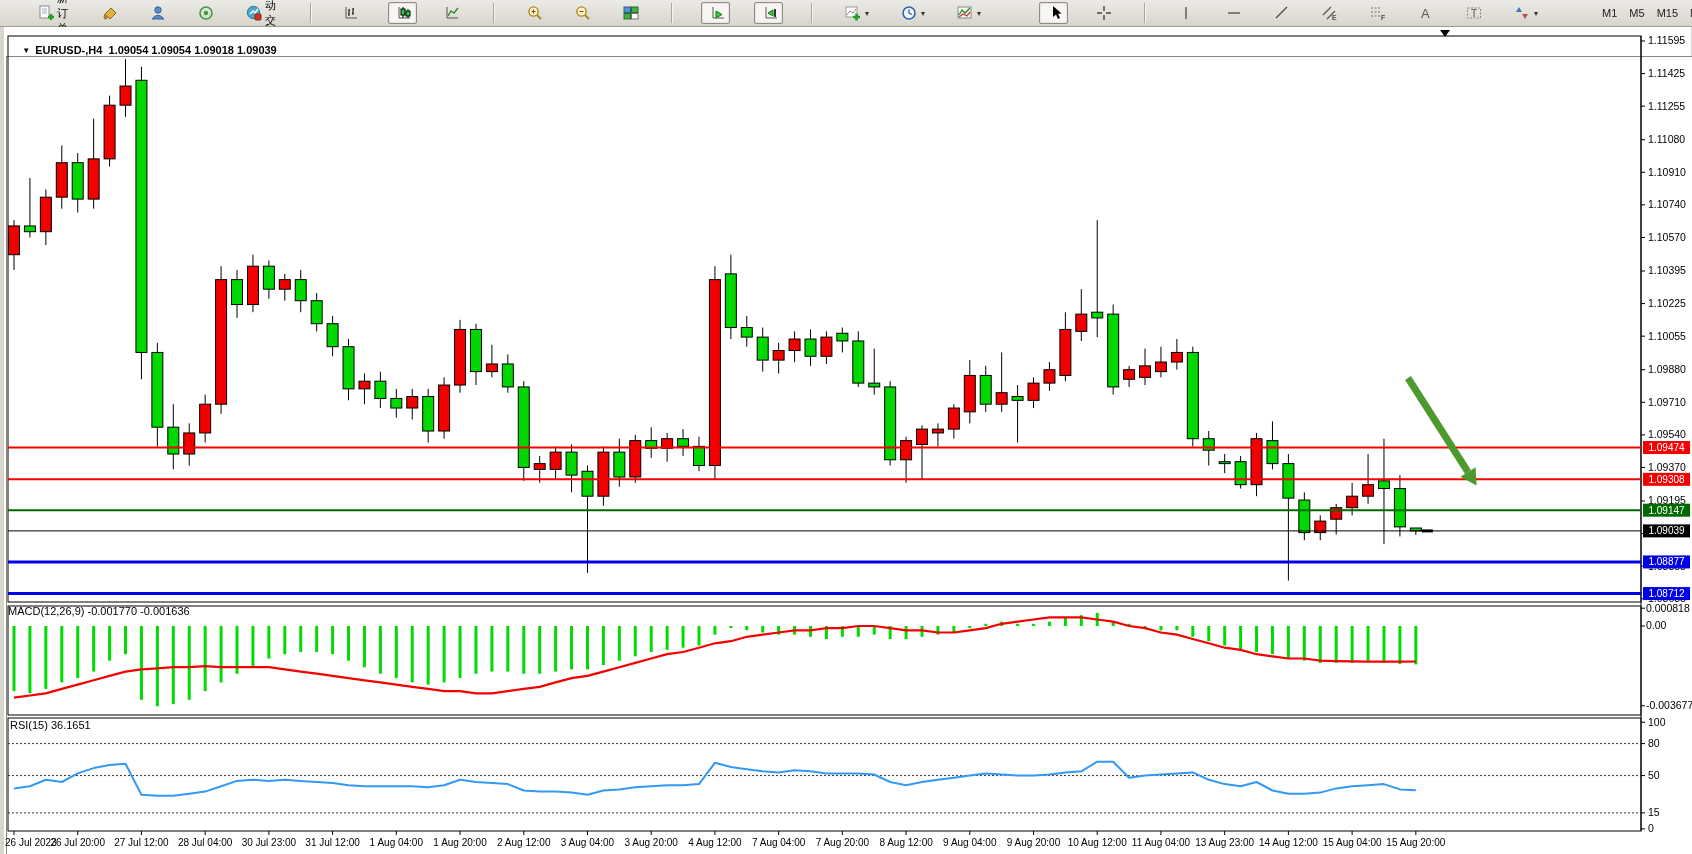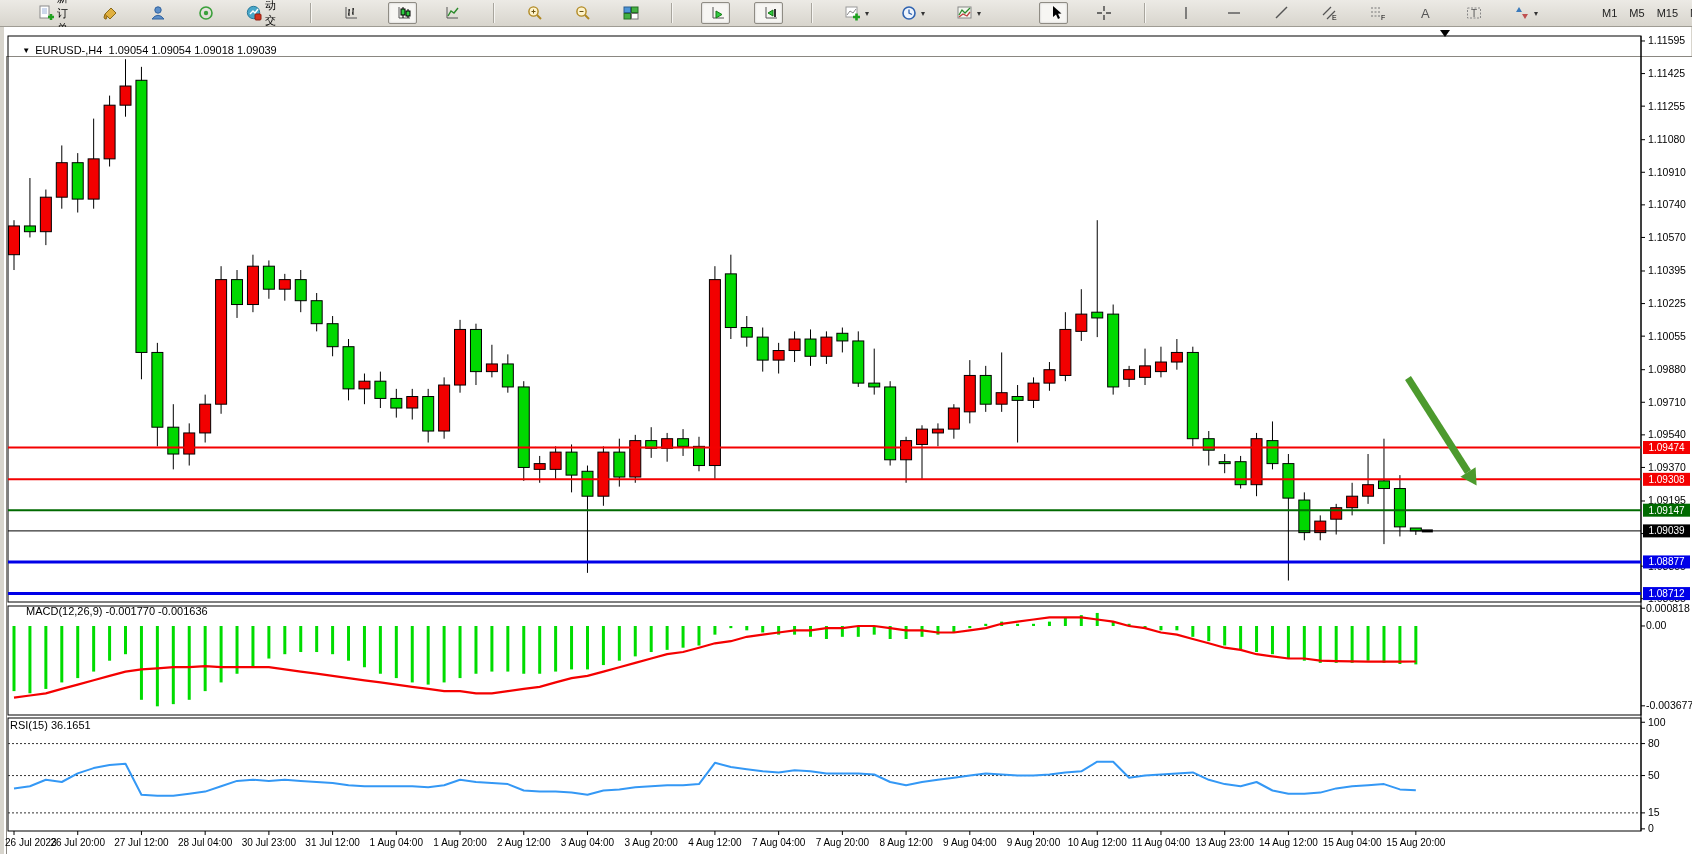--- a/index.html
+++ b/index.html
@@ -31,23 +31,23 @@
   
   #chart-window { position:absolute; left:0; top:27px; width:1692px; height:827px;
                   background:#fff; border-left:4px solid #d8d5cd; border-right:1px solid #d8d5cd; }
   #win-inner-border { position:absolute; left:2px; top:29px; width:1688px; height:823px;
                       border-top:1px solid #8a8781; border-left:1px solid #8a8781;
                       border-right:1px solid #fcfcfc; border-bottom:1px solid #fcfcfc;
                       background:#fff; }
   #chart-svg { position:absolute; left:0; top:0; width:1692px; height:854px; pointer-events:none; z-index:5; }
 
   .pane-title { position:absolute; z-index:6; font-size:11px; color:#000; white-space:pre; }
-  #main-title { left:10px; top:32px; }
+  #main-title { left:10px; top:32px;font-weight:bold; }
   #main-title .tri { font-size:8px; vertical-align:1px; margin-right:5px; }
-  #macd-title { left:26px; top:605px; }
+  #macd-title { left:8px; top:605px; }
   #rsi-title  { left:10px; top:719px; }
 </style>
 </head>
 <body>
 
 <div id="app">
 
   <div id="toolbar">
     <div class="grip"></div>
 

